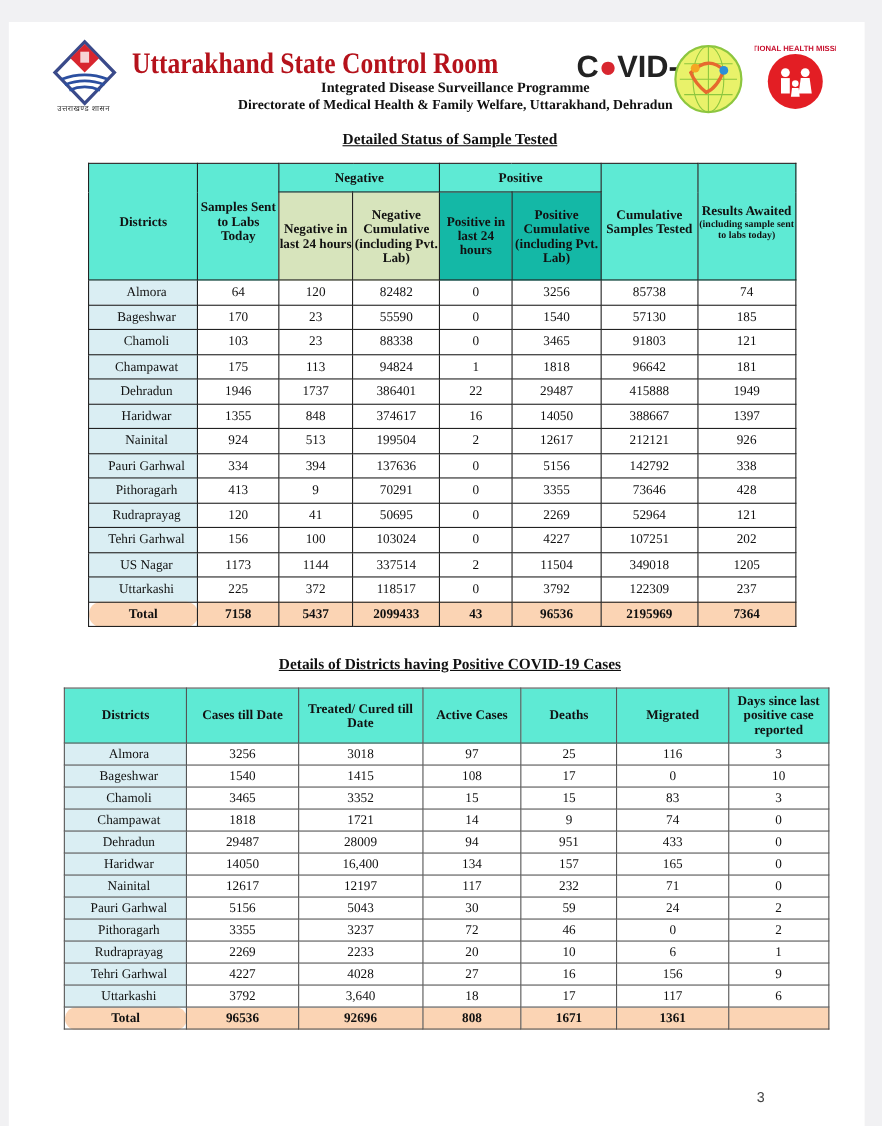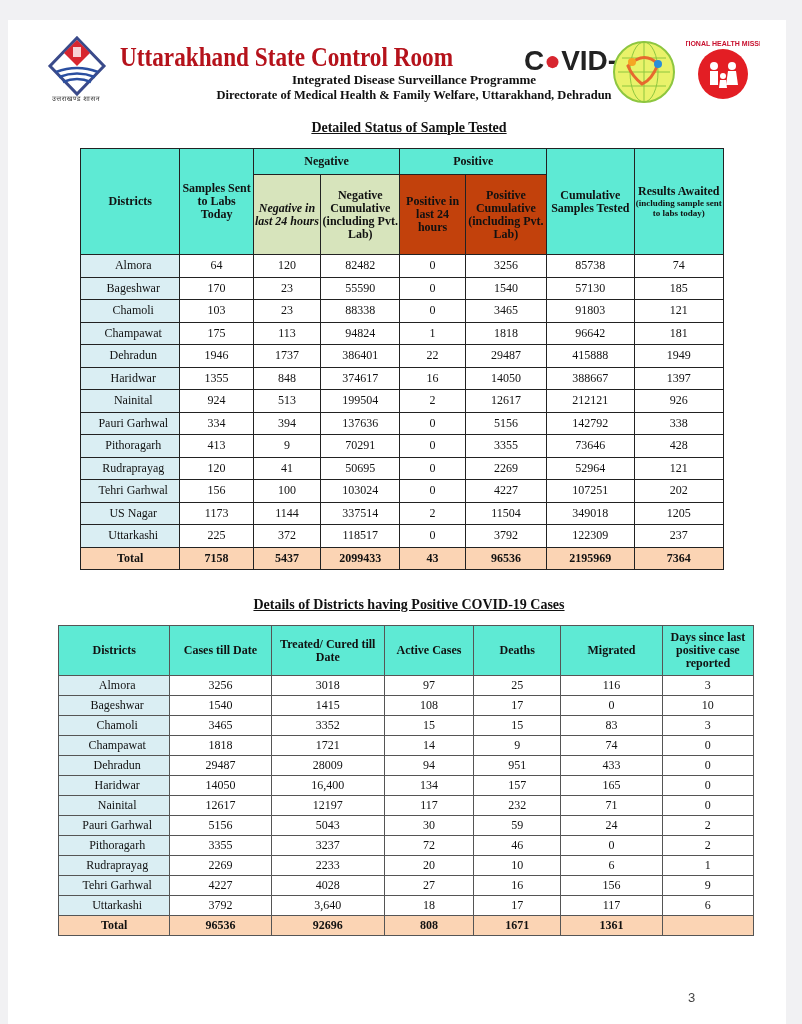--- a/index.html
+++ b/index.html
@@ -13,24 +13,24 @@
   .covid .o { color:#d8262f; }
   .sub1 { position:absolute; left:0; width:812px; top:52px; text-align:center; font-weight:bold; font-size:13px; }
   .sub2 { position:absolute; left:0; width:812px; top:68px; text-align:center; font-weight:bold; font-size:12.5px; }
   .logo-idsp { position:absolute; left:604px; top:20px; width:64px; height:64px; }
   .logo-nhm { position:absolute; left:678px; top:16px; width:74px; height:74px; }
   .sec-title { position:absolute; left:0; width:802px; text-align:center; font-weight:bold; font-size:14px; text-decoration:underline; }
   table { border-collapse:collapse; position:absolute; font-family:"Liberation Serif", serif; }
   td, th { border:1.5px solid #222; text-align:center; font-size:12px; padding:0; }
   th { font-weight:bold; background:#5eead4; font-size:12px; line-height:13px; }
   th.neg { background:#d7e4bc; }
-  th.pos { background:#c2410c; }
+  th.pos { background:#14b8a6; }
   td.d { background:#daeef3; text-align:center; padding-left:6px; font-weight:normal; }
   tr.total td { background:#fbd4b4; font-weight:bold; }
-  tr.total td.d { background:#fbd4b4; text-align:center; padding-left:0; }
+  tr.total td.d { background:#fbd4b4; text-align:center; padding-left:0;border-radius:11px; }
   .t1 { left:72px; top:128px; width:644px; }
   .t1 td { height:21.5px; }
   .t2 { left:50px; top:605px; width:696px; }
   .t2 td { height:19px; border:1px solid #555; }
   .t2 th { border:1px solid #555; }
   .pagenum { position:absolute; left:680px; top:970px; font-family:"Liberation Sans", sans-serif; font-size:13px; color:#444; }
   small.s { font-size:9px; display:block; line-height:10px; }
 </style>
 </head>
 <body>
@@ -76,21 +76,21 @@
     <thead>
       <tr style="height:26px;">
         <th rowspan="2" style="width:98px;">Districts</th>
         <th rowspan="2" style="width:72px;">Samples Sent to Labs Today</th>
         <th colspan="2">Negative</th>
         <th colspan="2">Positive</th>
         <th rowspan="2" style="width:86px;">Cumulative Samples Tested</th>
         <th rowspan="2" style="width:88px;"><span>Results Awaited</span><small class="s">(including sample sent to labs today)</small></th>
       </tr>
       <tr style="height:80px;">
-        <th class="neg" style="width:66px;font-style:italic;">Negative in last 24 hours</th>
+        <th class="neg" style="width:66px;">Negative in last 24 hours</th>
         <th class="neg" style="width:78px;">Negative Cumulative (including Pvt. Lab)</th>
         <th class="pos" style="width:64px;">Positive in last 24 hours</th>
         <th class="pos" style="width:80px;">Positive Cumulative (including Pvt. Lab)</th>
       </tr>
     </thead>
     <tbody id="t1body">
         <tr>
           <td class="d">Almora</td>
           <td>64</td>
           <td>120</td>

